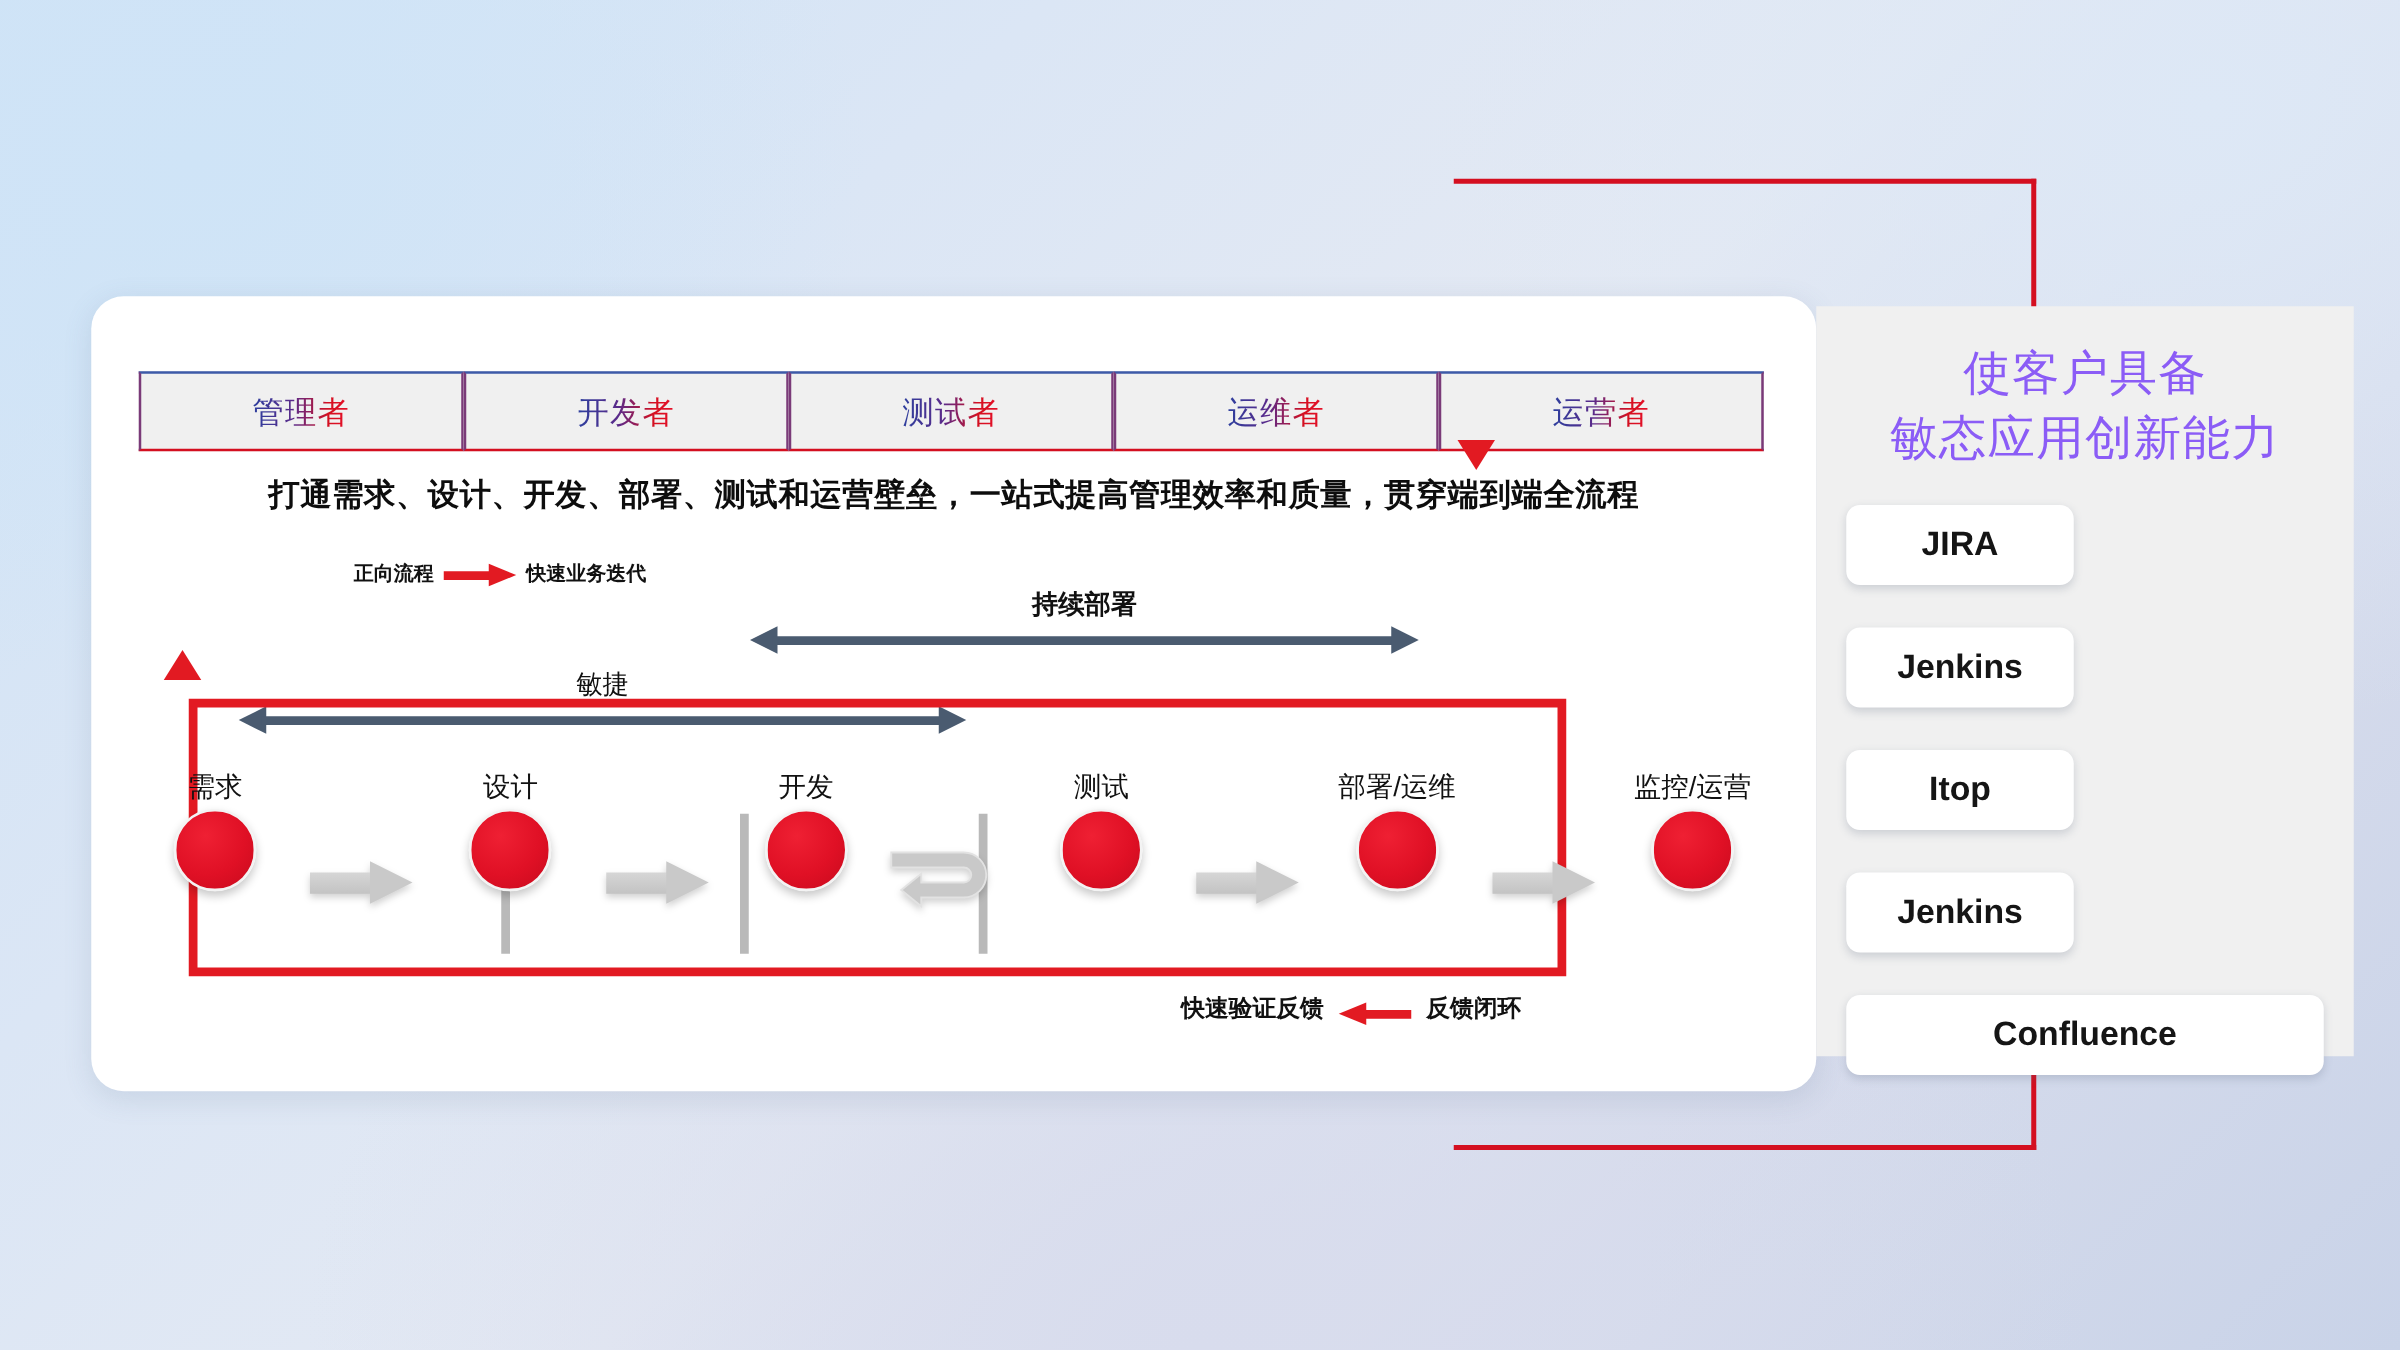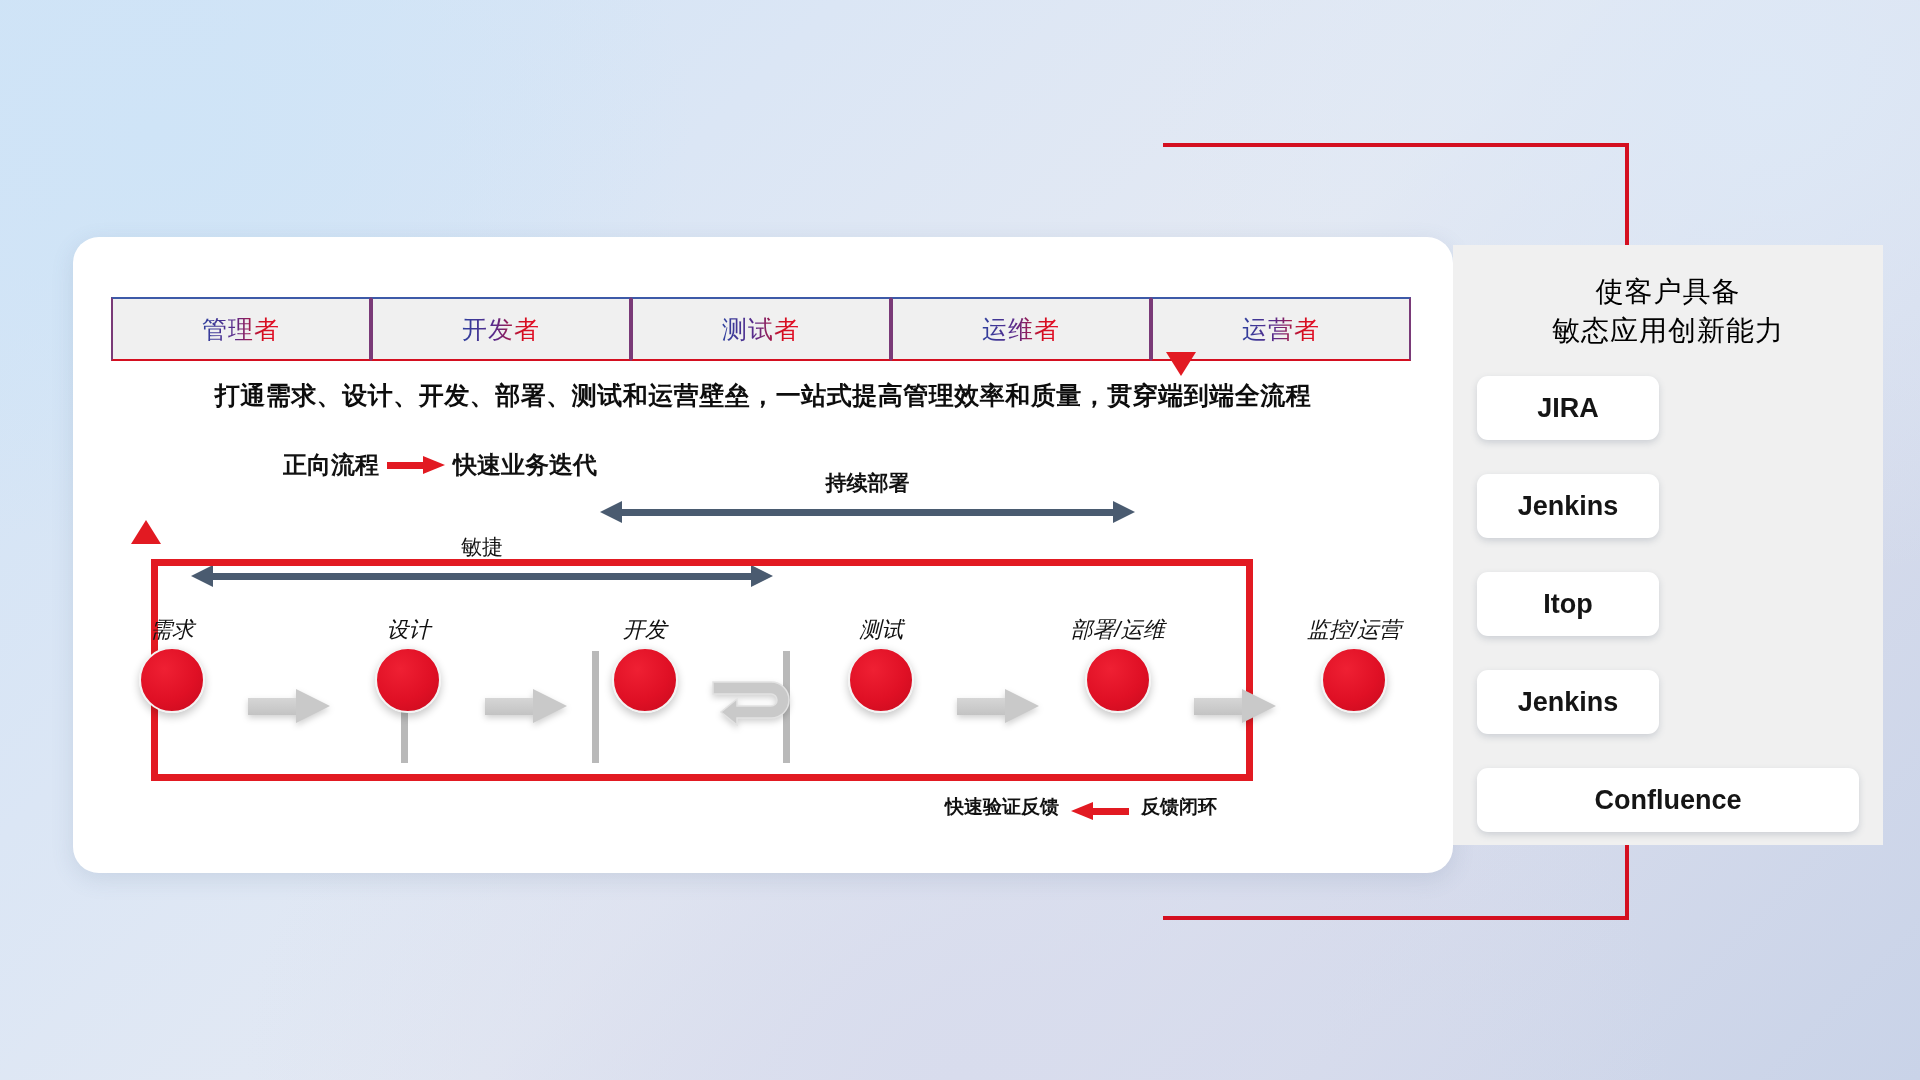--- a/index.html
+++ b/index.html
@@ -74,21 +74,21 @@
     font-weight: bold;
     color: #0d0d0d;
     letter-spacing: .5px;
   }
 
   
   .legend-fwd {
     position: absolute;
     left: 210px; top: 212px;
     display: flex; align-items: center; gap: 8px;
-    font-size: 24px; font-weight: bold; color: #111;
+    font-size: 16px; font-weight: bold; color: #111;
   }
   .arrow-red-r {
     width: 58px; height: 18px; position: relative;
   }
   .arrow-red-r::before {
     content:""; position:absolute; left:0; top:6px;
     width:38px; height:7px; background:#e21a22;
   }
   .arrow-red-r::after {
     content:""; position:absolute; left:36px; top:0;
@@ -185,21 +185,20 @@
     position: relative;
     display: flex;
     flex-direction: column;
     align-items: center;
   }
   .stage-label {
     font-size: 22px;
     color: #111;
     white-space: nowrap;
     margin-bottom: 2px;
-    font-style: italic;
   }
   .stage-dot {
     width: 66px; height: 66px;
     border-radius: 50%;
     background: radial-gradient(circle at 38% 32%, #ef2033 0%, #e01025 55%, #c70a1d 100%);
     border: 2px solid #f3f3f3;
     box-shadow: 0 4px 8px rgba(0,0,0,.22);
   }
   .gap {
     flex: 1 1 0;
@@ -266,22 +265,22 @@
   .panel {
     position: absolute;
     left: 1453px; top: 245px;
     width: 430px; height: 600px;
     background: #f0f0f0;
     z-index: 3;
     padding: 28px 24px;
   }
   .panel-title {
     text-align: center;
-    color: #000000;
-    font-size: 28px;
+    color: #8b5cf6;
+    font-size: 38px;
     line-height: 1.38;
     letter-spacing: 1px;
   }
   .tool-grid {
     margin-top: 26px;
     display: flex;
     flex-wrap: wrap;
     gap: 34px;
   }
   .tool-chip {

